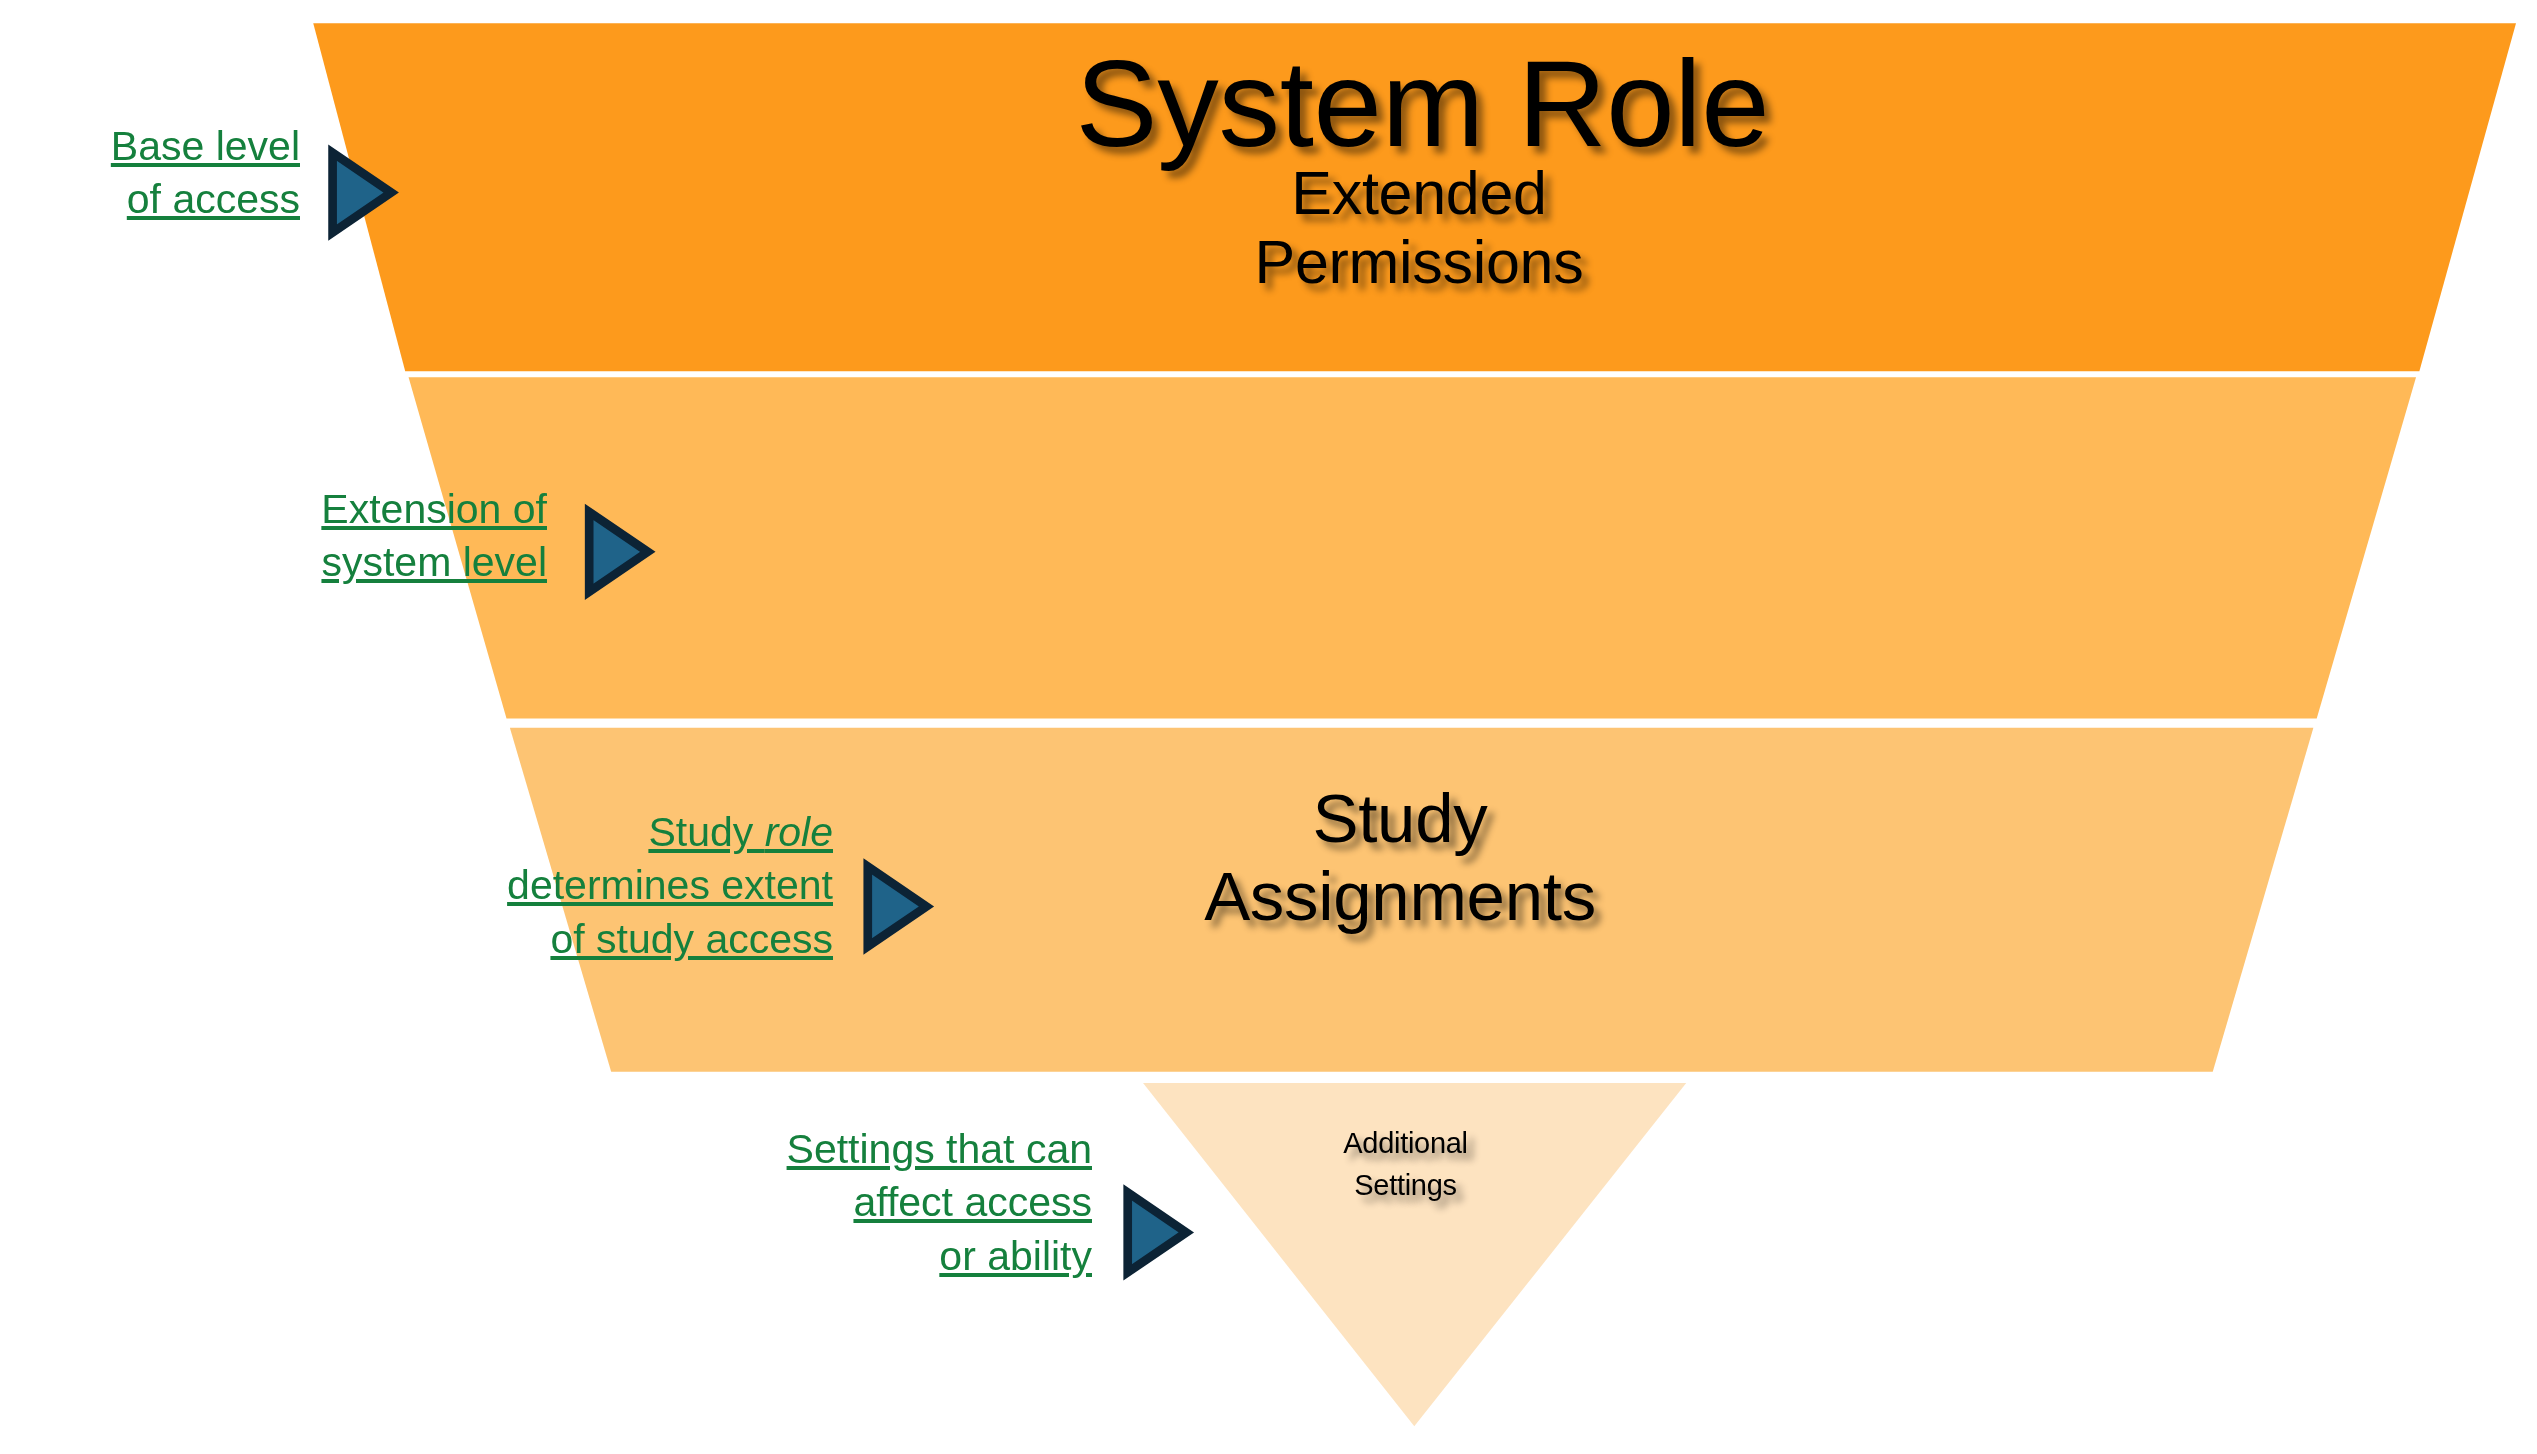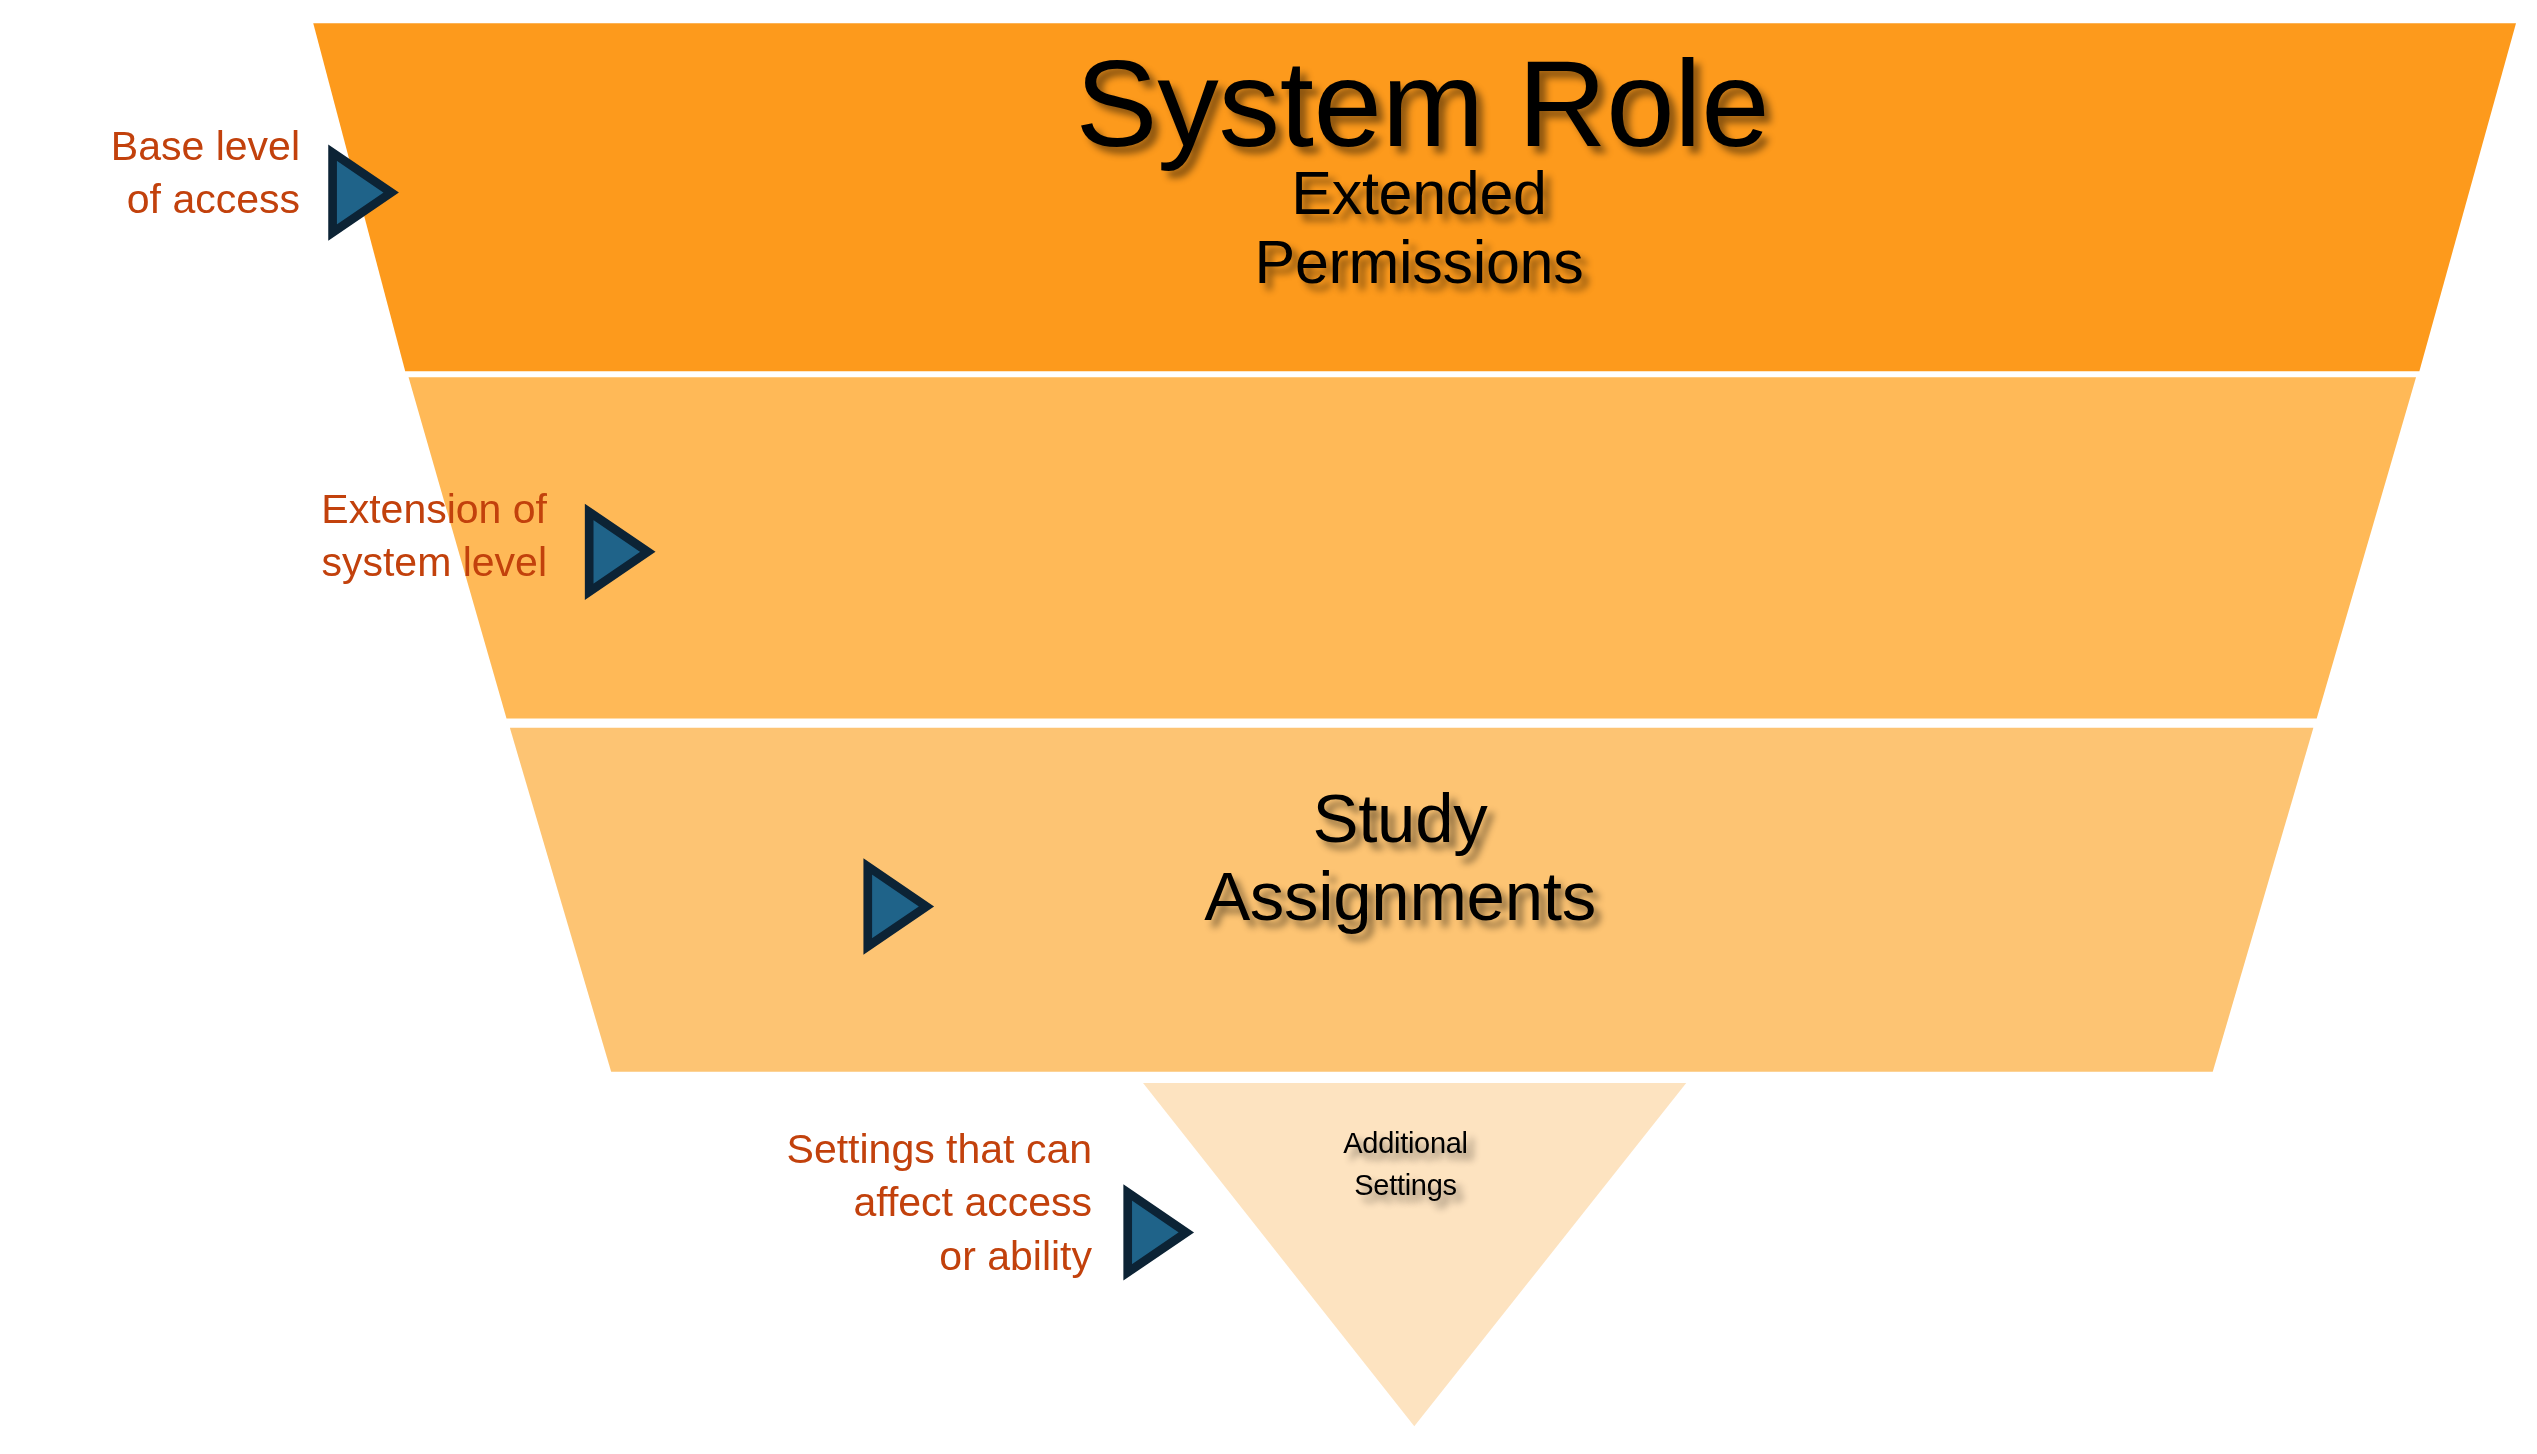--- a/index.html
+++ b/index.html
@@ -36,25 +36,26 @@
     font-size:69px;
   }
   #label-additional-settings{
     left:1199px;top:1122px;width:413px;
     font-size:29px;
     line-height:1.45;
   }
 
   .side-note{
     position:absolute;
-    color:#c2410c;
+    color:#15803d;
     text-align:right;
     line-height:1.30;
     white-space:pre-line;
     font-size:41px;
+    text-decoration:underline;
   }
   #note-1{left:0px;top:120px;width:300px;}
   #note-2{left:147px;top:483px;width:400px;}
   #note-3{left:280px;top:806px;width:553px;}
   #note-4{left:526px;top:1123px;width:566px;}
 
   .side-note i{font-style:italic;}
 </style>
 </head>
 <body>
@@ -98,19 +99,22 @@
 
   <div class="funnel-label" id="label-additional-settings">Additional
 Settings</div>
 
   <div class="side-note" id="note-1">Base level
 of access</div>
 
   <div class="side-note" id="note-2">Extension of
 system level</div>
 
+  <div class="side-note" id="note-3"><span>Study </span><i>role</i><span>
+determines extent
+of study access</span></div>
 
   <div class="side-note" id="note-4">Settings that can
 affect access
 or ability</div>
 
 </div>
 
 
 </body></html>

